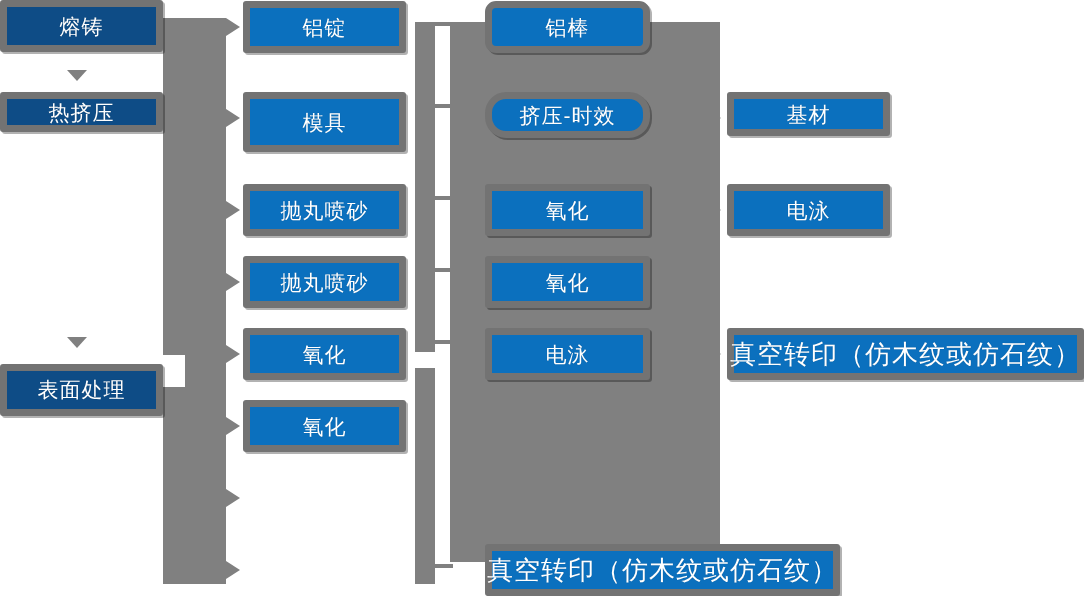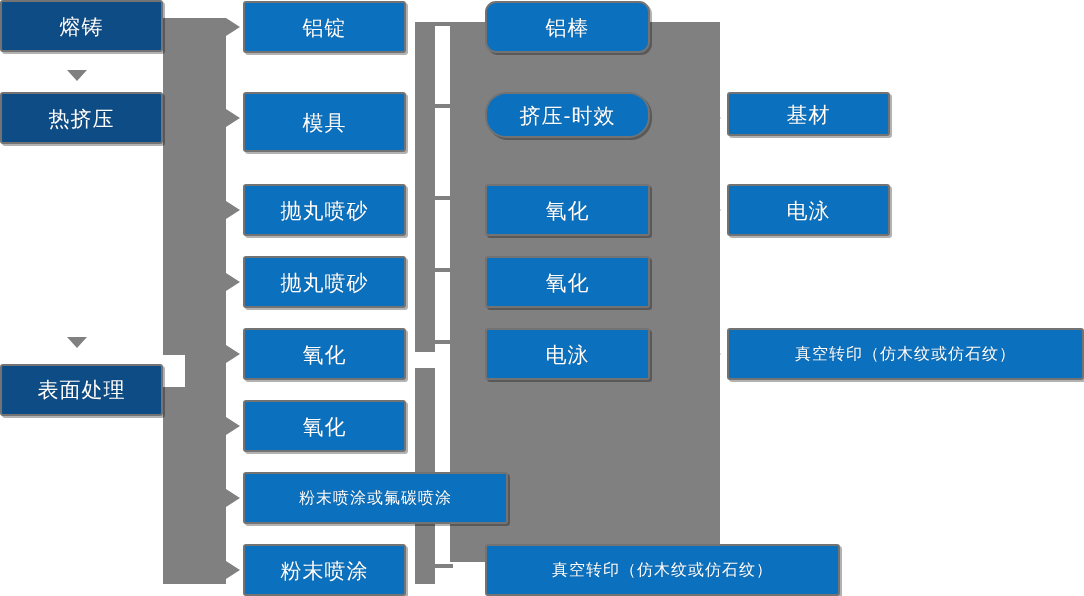--- a/index.html
+++ b/index.html
@@ -36,32 +36,32 @@
     border-right:10px solid transparent;
     border-top:11px solid #808080;
   }
 
   
   .node{
     position:absolute;
     box-sizing:border-box;
     display:flex;align-items:center;justify-content:center;
     color:#ffffff;
-    border:2px solid #737373;
+    border:7px solid #737373;
     border-radius:3px;
     font-size:21px;
     line-height:1;
     letter-spacing:1px;
     white-space:nowrap;
     box-shadow:2px 2px 0 rgba(0,0,0,0.30);
     text-shadow:0 0 1px rgba(0,0,0,0.25);
   }
   .node.dark{background:#0E4C86;}
   .node.bright{background:#0B70BE;align-items:center;}
-  .node.wide{font-size:16px;}
+  .node.wide{font-size:26px;}
 </style>
 </head>
 <body>
 
 <div id="canvas">
 
   <div class="gray" style="left:163px;top:18px;width:63px;height:566px;"></div>
 
   <div style="position:absolute;left:163px;top:355px;width:22px;height:32px;background:#ffffff;"></div>
   <div class="gray" style="left:163px;top:387px;width:24px;height:4px;"></div>
@@ -93,21 +93,21 @@
   <div class="sm-arrow-stem" style="left:700px;top:116px;width:14px;"></div>
   <div class="sm-arrow" style="left:710px;top:111px;"></div>
   <div class="sm-arrow-stem" style="left:700px;top:208px;width:14px;"></div>
   <div class="sm-arrow" style="left:710px;top:203px;"></div>
   <div class="sm-arrow-stem" style="left:700px;top:352px;width:14px;"></div>
   <div class="sm-arrow" style="left:710px;top:347px;"></div>
 
   <div class="node dark" style="left:0px;top:0px;width:163px;height:52px;">
     <span>熔铸</span>
   </div>
-  <div class="node dark" style="left:0px;top:92px;width:163px;height:52px;">
+  <div class="node dark" style="left:0px;top:92px;width:163px;height:40px;">
     <span>热挤压</span>
   </div>
   <div class="node dark" style="left:0px;top:364px;width:163px;height:52px;font-family:Liberation Serif, serif;">
     <span>表面处理</span>
   </div>
 
   <div class="node bright" style="left:243px;top:1px;width:163px;height:52px;">
     <span>铝锭</span>
   </div>
   <div class="node bright" style="left:243px;top:92px;width:163px;height:60px;">
@@ -117,26 +117,20 @@
     <span>抛丸喷砂</span>
   </div>
   <div class="node bright" style="left:243px;top:256px;width:163px;height:52px;">
     <span>抛丸喷砂</span>
   </div>
   <div class="node bright" style="left:243px;top:328px;width:163px;height:52px;">
     <span>氧化</span>
   </div>
   <div class="node bright" style="left:243px;top:400px;width:163px;height:52px;">
     <span>氧化</span>
-  </div>
-  <div class="node bright wide" style="left:243px;top:472px;width:265px;height:52px;">
-    <span>粉末喷涂或氟碳喷涂</span>
-  </div>
-  <div class="node bright" style="left:243px;top:544px;width:163px;height:52px;">
-    <span>粉末喷涂</span>
   </div>
 
   <div class="node bright" style="left:485px;top:1px;width:165px;height:52px;border-radius:11px;">
     <span>铝棒</span>
   </div>
   <div class="node bright" style="left:485px;top:92px;width:165px;height:46px;border-radius:21px;">
     <span>挤压-时效</span>
   </div>
   <div class="node bright" style="left:485px;top:184px;width:165px;height:52px;">
     <span>氧化</span>

